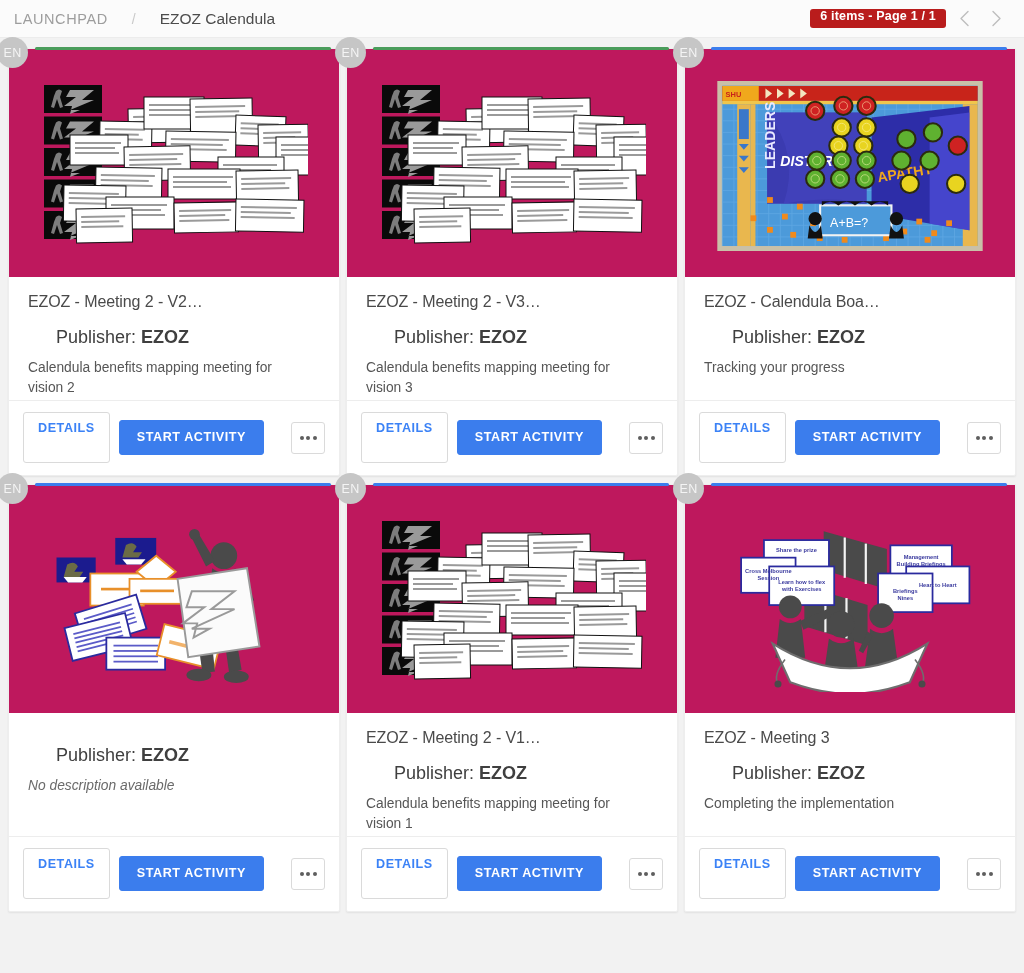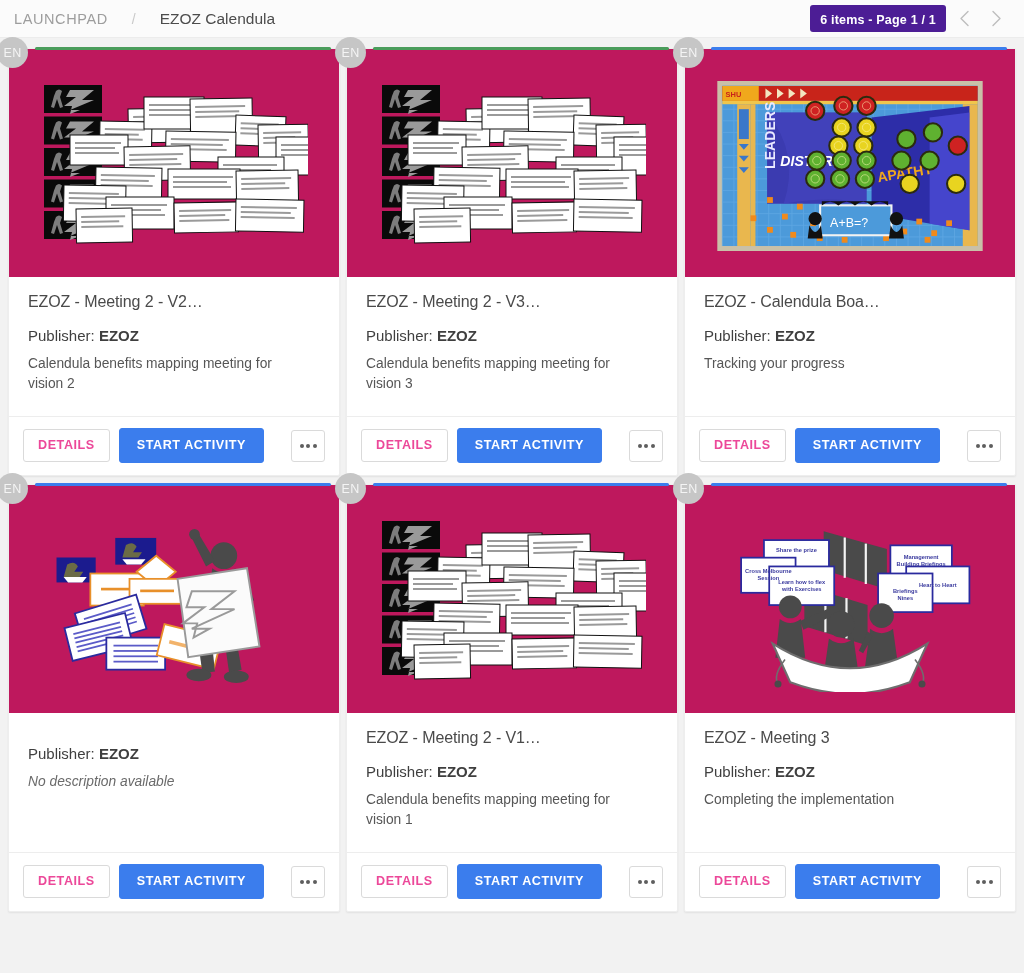--- a/index.html
+++ b/index.html
@@ -34,26 +34,26 @@
     color: #4c4c4c;
     font-size: 15.5px;
   }
   .topbar-right {
     margin-left: auto;
     display: flex;
     align-items: center;
     gap: 4px;
   }
   .pagechip {
-    background: #4c1d95;
+    background: #b91c1c;
     color: #ffffff;
     font-size: 12.5px;
     font-weight: bold;
     border-radius: 3px;
-    padding: 8px 10px 5px;
+    padding: 0 10px 5px;
     letter-spacing: .2px;
     white-space: nowrap;
   }
   .navarrow {
     width: 28px; height: 28px;
     display: flex; align-items: center; justify-content: center;
     color: #bdbdbd;
   }
   .navarrow svg { display:block; }
 
@@ -119,22 +119,23 @@
     font-size: 16px;
     font-weight: 300;
     color: #4a4a4a;
     line-height: 1.15;
     white-space: nowrap;
     overflow: hidden;
     letter-spacing: -.1px;
   }
   .publisher {
     margin-top: 16px;
-    font-size: 15px;
+    font-size: 18px;
     color: #3f3f3f;
+    margin-left: 28px;
   }
   .publisher b { font-weight: bold; }
   .desc {
     margin-top: 10px;
     font-size: 13.8px;
     line-height: 1.42;
     color: #565656;
     max-width: 250px;
   }
   .desc.empty { font-style: italic; color: #6a6a6a; }
@@ -152,22 +153,22 @@
     font-size: 12.6px;
     font-weight: bold;
     letter-spacing: .55px;
     border-radius: 3px;
     cursor: pointer;
     white-space: nowrap;
   }
   .btn-details {
     background: #ffffff;
     border: 1px solid #dadada;
-    color: #ec4899;
-    padding: 8px 14px 9px;
+    color: #3b82f6;
+    padding: 8px 14px 27px;
   }
   .btn-start {
     background: #3b7ded;
     border: 1px solid #3b7ded;
     color: #ffffff;
     padding: 9px 17px 10px;
   }
   .btn-more {
     background: #ffffff;
     border: 1px solid #dadada;

